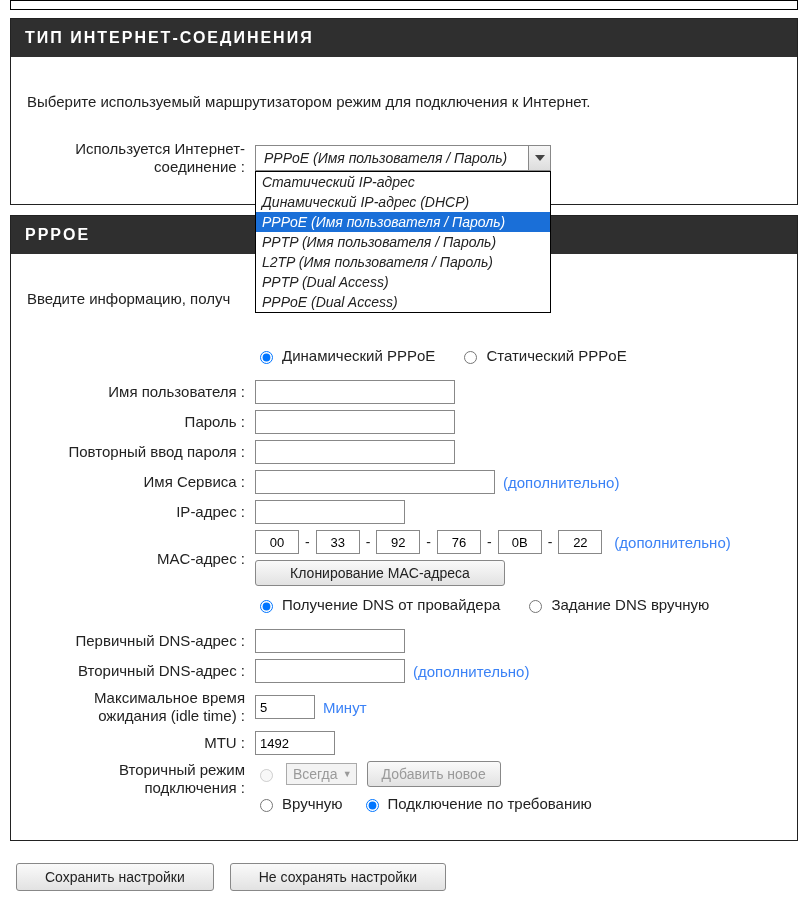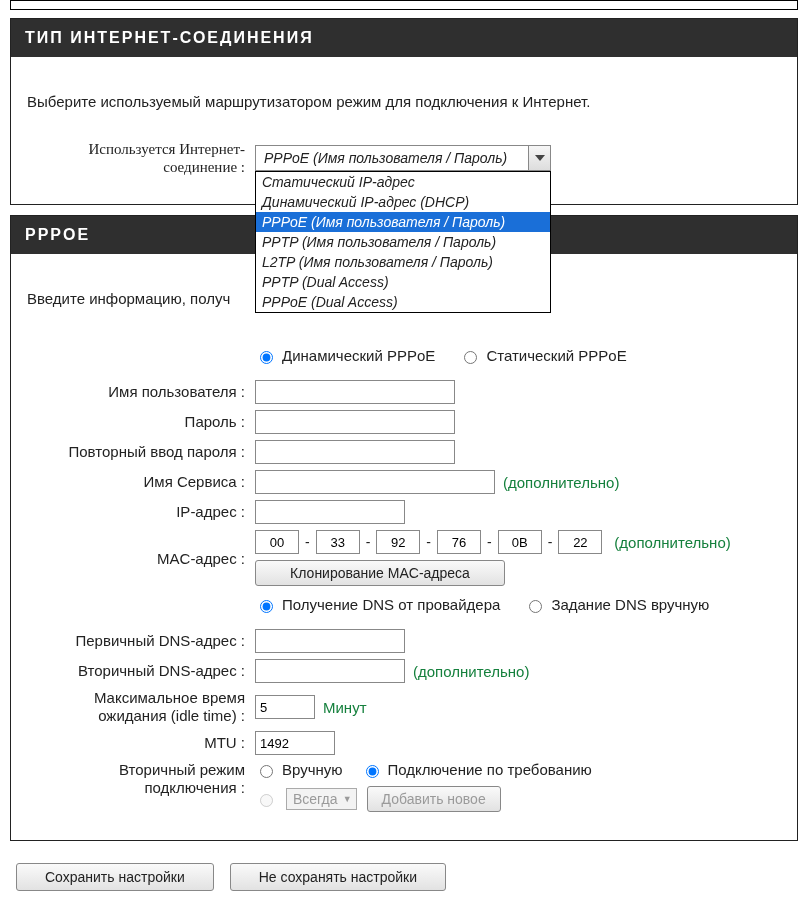--- a/index.html
+++ b/index.html
@@ -70,21 +70,21 @@
     padding: 2px 4px;
     font-size: 13px;
   }
   .w60 { width: 60px; }
   .w80 { width: 80px; }
   .w150 { width: 150px; }
   .w200 { width: 200px; }
   .w240 { width: 240px; }
   .sub-note {
     font-size: 15px;
-    color: #15803d;
+    color: #3b82f6;
     margin-left: 2px;
   }
   .mac-seg {
     width: 44px;
     text-align: center;
   }
   .dash { margin: 0 2px; }
   .btn {
     background: linear-gradient(#fafafa,#e2e2e2);
     border: 1px solid #888;
@@ -176,21 +176,21 @@
     position: absolute;
     right: 4px;
     top: 5px;
     color: #9a9a9a;
   }
   .bottom-buttons {
     display: flex;
     gap: 16px;
     padding: 12px 6px;
   }
-  .conn-type-row .form-label { line-height:1.2;font-family:Liberation Serif, serif; }
+  .conn-type-row .form-label { line-height:1.2; }
 </style>
 </head>
 <body>
 
 <div class="page">
 
   <div class="topbar"></div>
 
   <div class="panel">
     <div class="panel-header">ТИП ИНТЕРНЕТ-СОЕДИНЕНИЯ</div>
@@ -343,34 +343,34 @@
         </div>
       </div>
 
       <div class="form-row" style="align-items:flex-start;">
         <div class="form-label multiline">
           <div>Вторичный режим</div>
           <div>подключения :</div>
         </div>
         <div class="form-field" style="flex-direction:column; align-items:flex-start; gap:8px;">
           <div style="display:flex; align-items:center; gap:10px;">
+            <input type="radio" name="connmode" disabled="" style="">
+            <span class="mode-select">Всегда</span>
+            <button class="btn disabled">Добавить новое</button>
+          </div>
+          <div style="display:flex; align-items:center; gap:10px;">
             <label>
               <input type="radio" name="connmode" style="">
               <span>Вручную</span>
             </label>
             <label style="margin-left:8px;">
               <input type="radio" name="connmode" checked="" style="">
               <span>Подключение по требованию</span>
             </label>
           </div>
-          <div style="display:flex; align-items:center; gap:10px;">
-            <input type="radio" name="connmode" disabled="" style="">
-            <span class="mode-select">Всегда</span>
-            <button class="btn disabled">Добавить новое</button>
-          </div>
         </div>
       </div>
 
     </div>
   </div>
 
   <div class="bottom-buttons">
     <button class="btn wide">Сохранить настройки</button>
     <button class="btn wide">Не сохранять настройки</button>
   </div>

